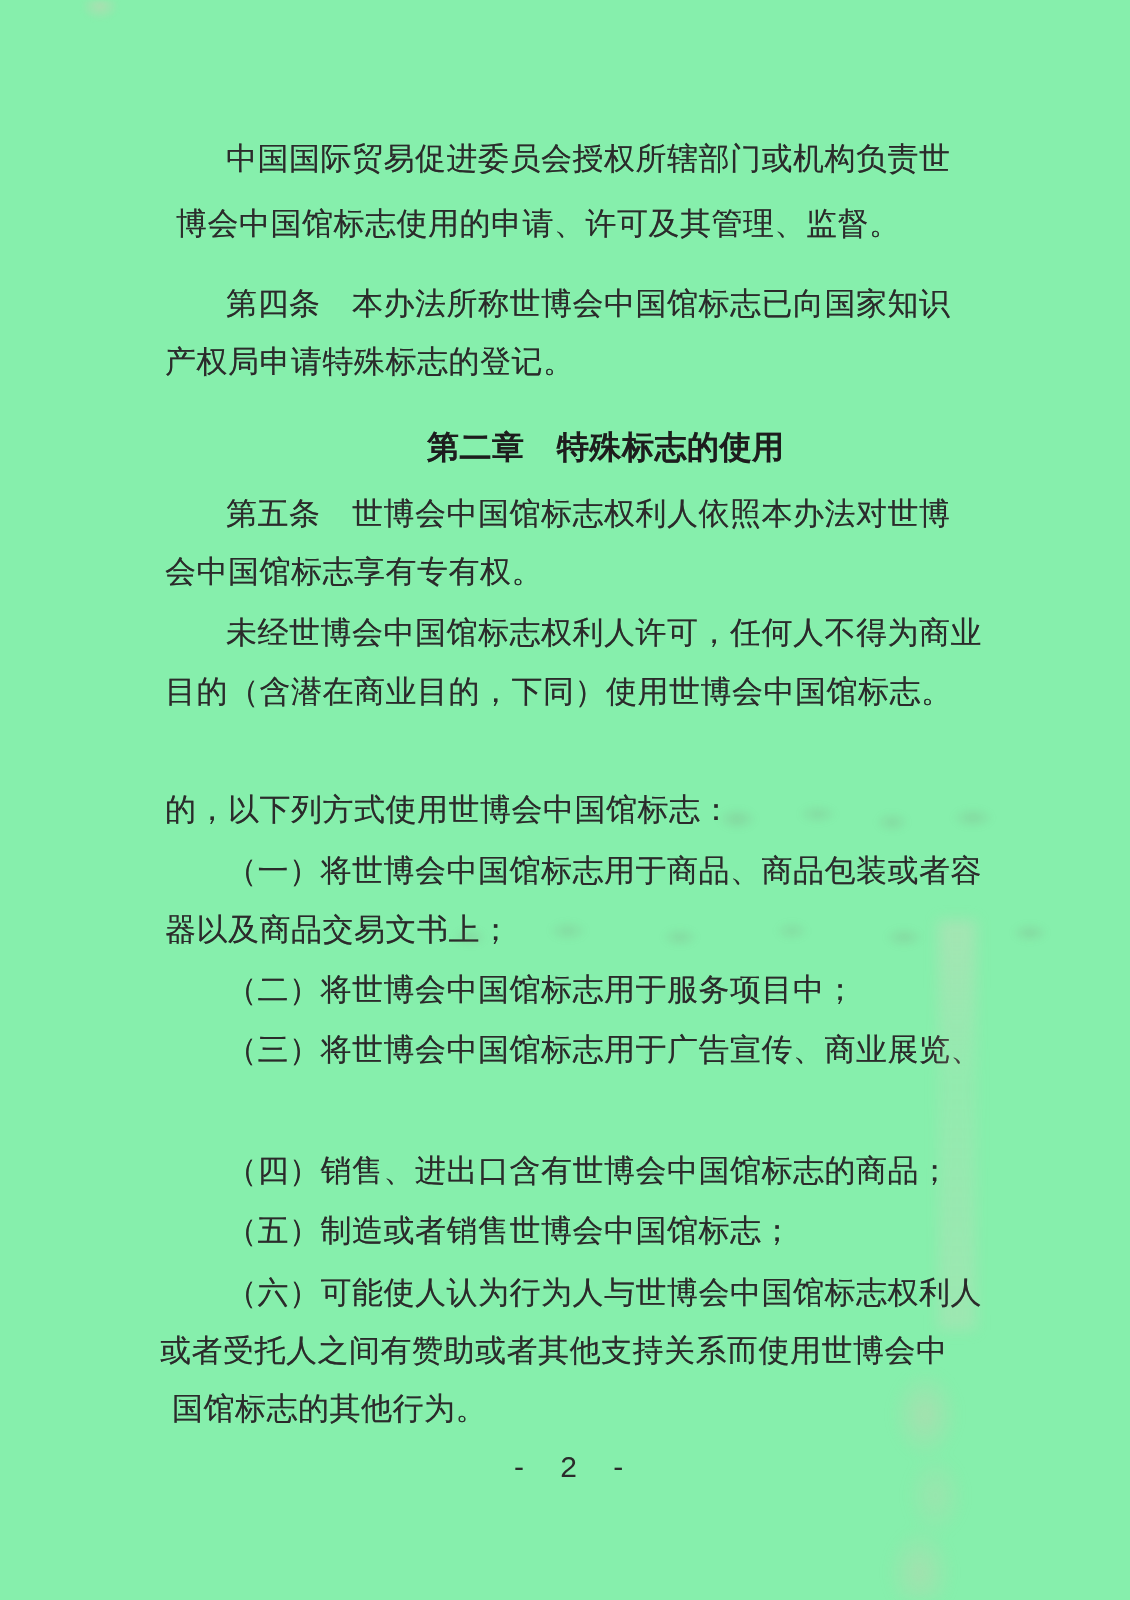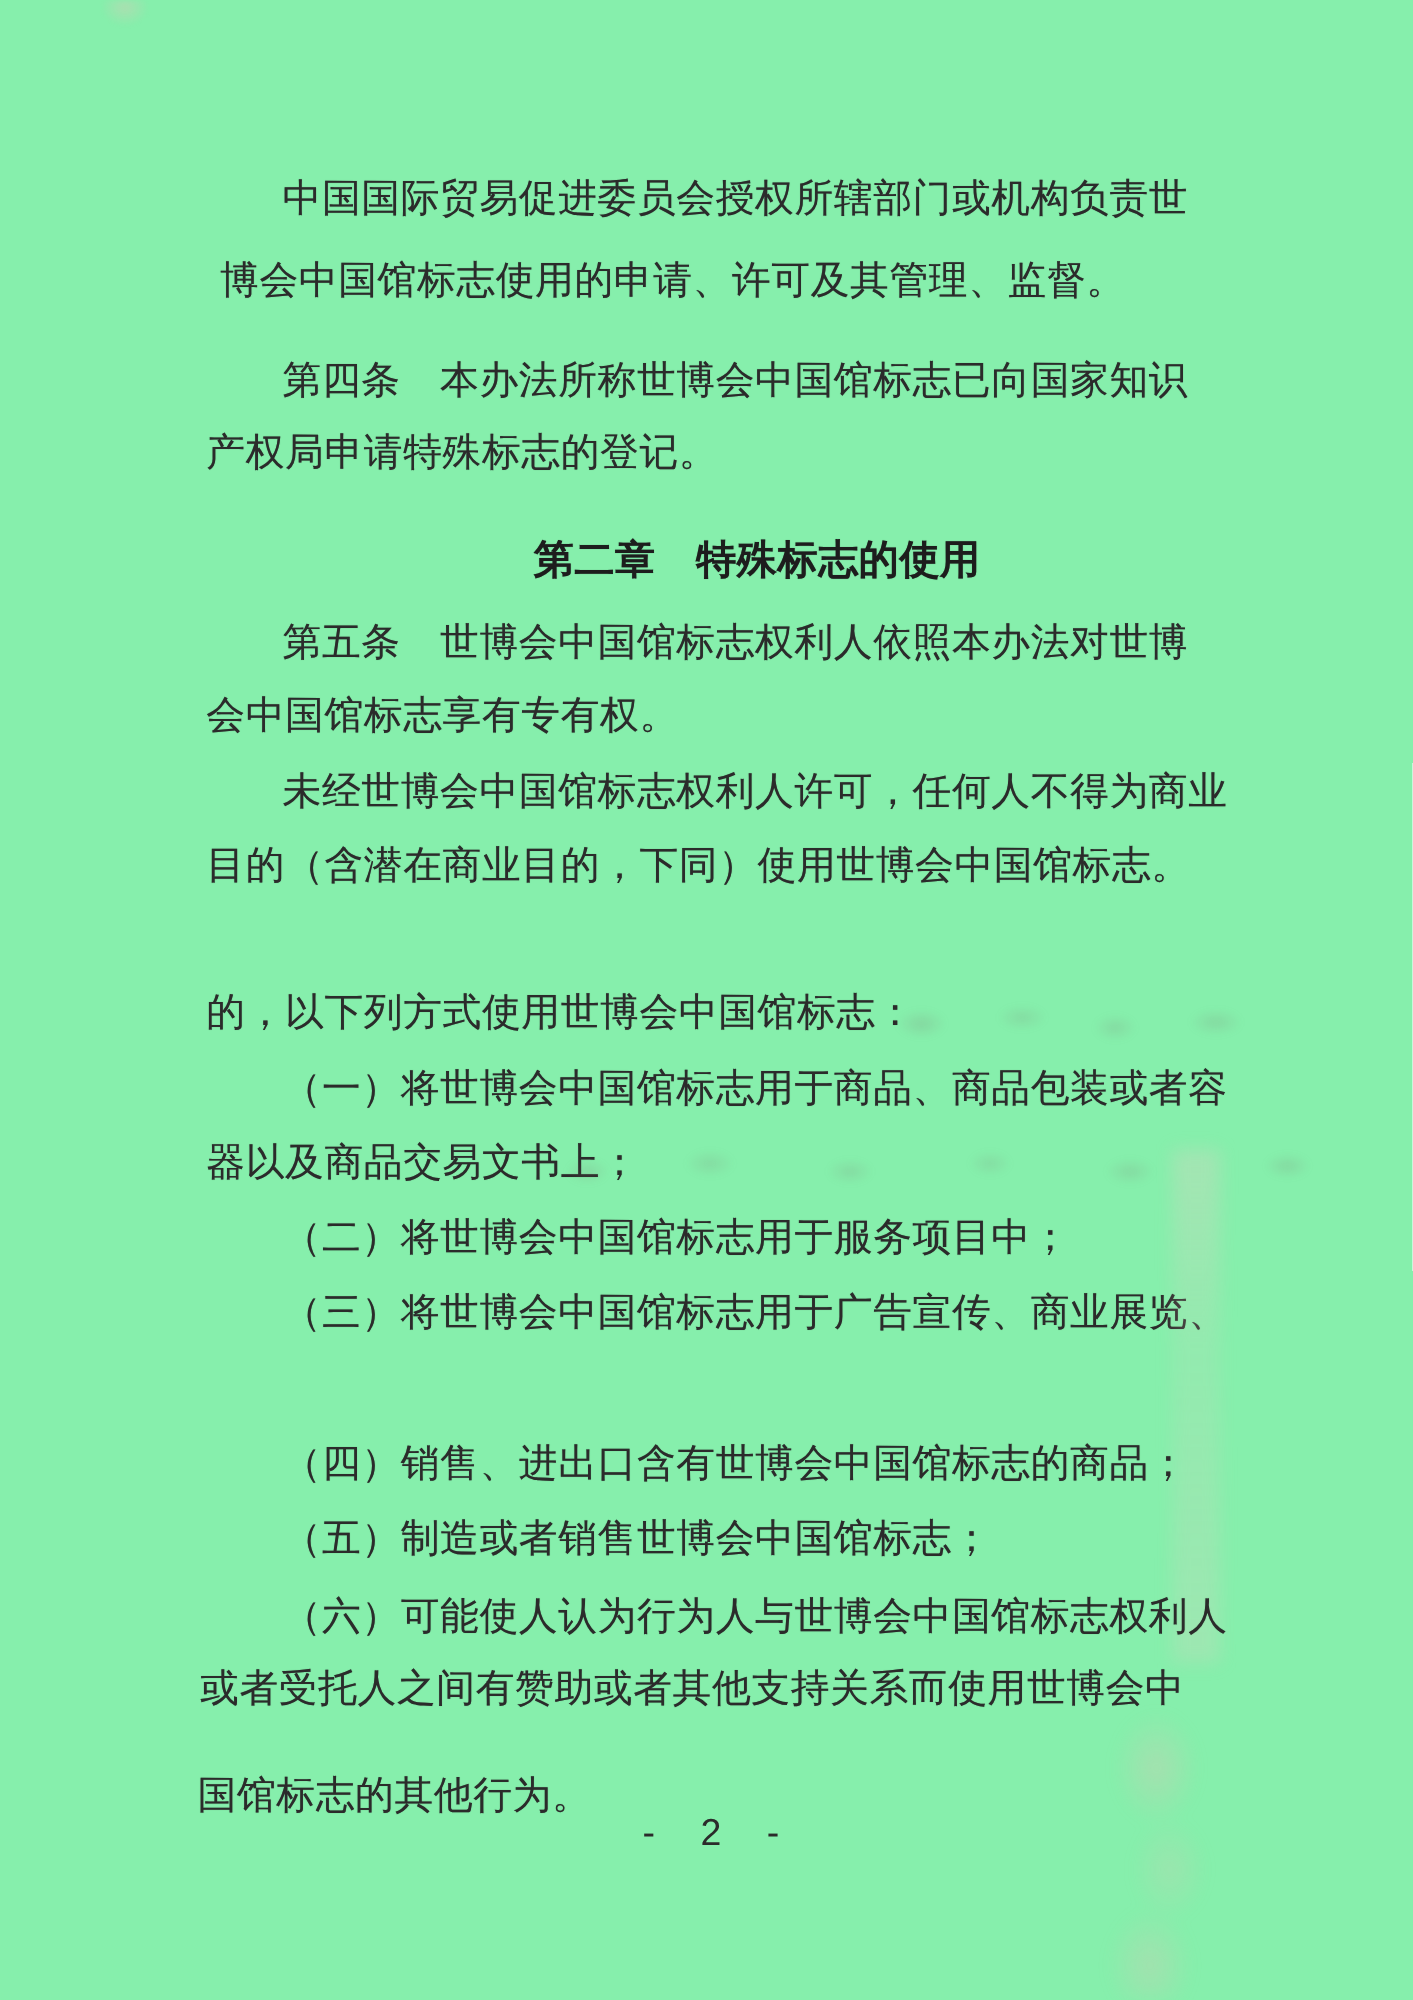--- a/index.html
+++ b/index.html
@@ -55,21 +55,21 @@
   .l9  { left: 165px; top: 791px; }
   .l10 { left: 226px; top: 852px; }
   .l11 { left: 165px; top: 911px; }
   .l12 { left: 226px; top: 971px; }
   .l13 { left: 226px; top: 1031px; }
   .l14 { left: 165px; top: 1090px; }
   .l15 { left: 226px; top: 1152px; }
   .l16 { left: 226px; top: 1212px; }
   .l17 { left: 226px; top: 1274px; }
   .l18 { left: 160px; top: 1332px; }
-  .l19 { left: 158px; top: 1390px; margin-top: 27px; }
+  .l19 { left: 172px; top: 1390px; }
   .pn  { left: 514px; top: 1450px; }
 
   
   .artifact { position: absolute; pointer-events: none; }
   .ghost-1 {
     left: 700px; top: 788px; width: 310px; height: 62px;
     background-image:
       radial-gradient(ellipse 28px 16px at 12% 50%, rgba(125,118,108,0.20), transparent 70%),
       radial-gradient(ellipse 30px 15px at 38% 42%, rgba(125,118,108,0.16), transparent 65%),
       radial-gradient(ellipse 26px 16px at 62% 55%, rgba(125,118,108,0.17), transparent 65%),

